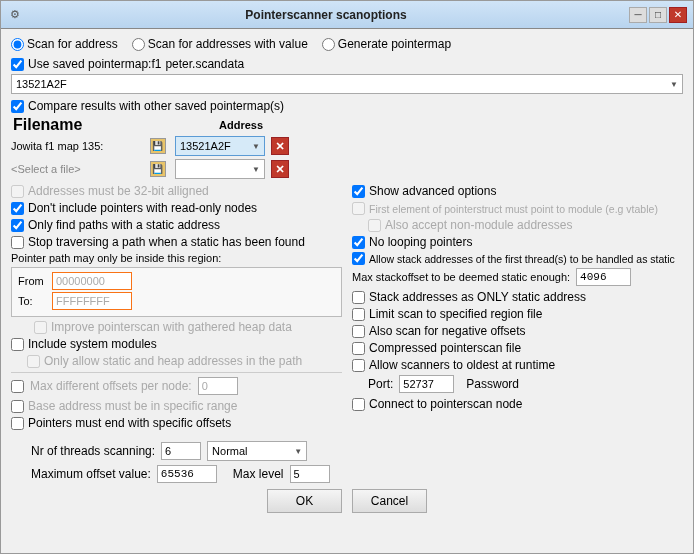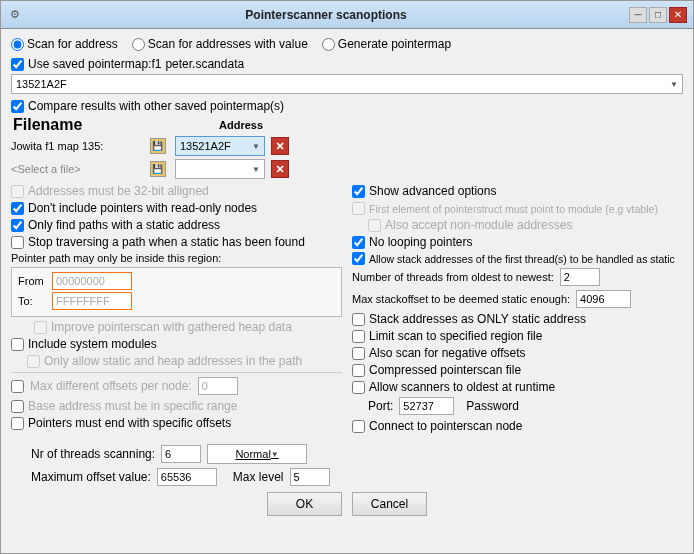--- a/index.html
+++ b/index.html
@@ -204,20 +204,21 @@
       font-size: 11px;
       padding: 0 3px;
     }
     .medium-input {
       width: 55px;
       height: 18px;
       border: 1px solid #aaa;
       background: white;
       font-size: 11px;
       padding: 0 3px;
+      font-family: Liberation Mono, monospace;
     }
     .port-input {
       width: 55px;
       height: 18px;
       border: 1px solid #aaa;
       background: white;
       font-size: 11px;
       padding: 0 3px;
     }
     .threads-row {
@@ -229,22 +230,21 @@
     }
     .threads-combo {
       width: 100px;
       border: 1px solid #aaa;
       background: white;
       height: 20px;
       font-size: 11px;
       padding: 0 4px;
       display: flex;
       align-items: center;
-      justify-content: center;
-      text-decoration: underline;
+      justify-content: space-between;
     }
     .ok-cancel-row {
       display: flex;
       justify-content: center;
       gap: 10px;
       margin-top: 6px;
     }
     .ok-btn {
       width: 75px;
       height: 24px;
@@ -442,24 +442,20 @@
         <div class="checkbox-row">
           <input type="checkbox" checked="" style="">
           <span>No looping pointers</span>
         </div>
 
         <div class="checkbox-row">
           <input type="checkbox" checked="" style="">
           <span style="font-size:10.5px;">Allow stack addresses of the first thread(s) to be handled as static</span>
         </div>
 
-        <div class="row" style="margin-top:2px;">
-          <span style="font-size:11px;">Number of threads from oldest to newest:</span>
-          <input type="text" class="small-input" value="2" style="">
-        </div>
 
         <div class="row">
           <span style="font-size:11px;">Max stackoffset to be deemed static enough:</span>
           <input type="text" class="medium-input" value="4096" style="">
         </div>
 
         <div class="checkbox-row">
           <input type="checkbox" style="">
           <span>Stack addresses as ONLY static address</span>
         </div>

